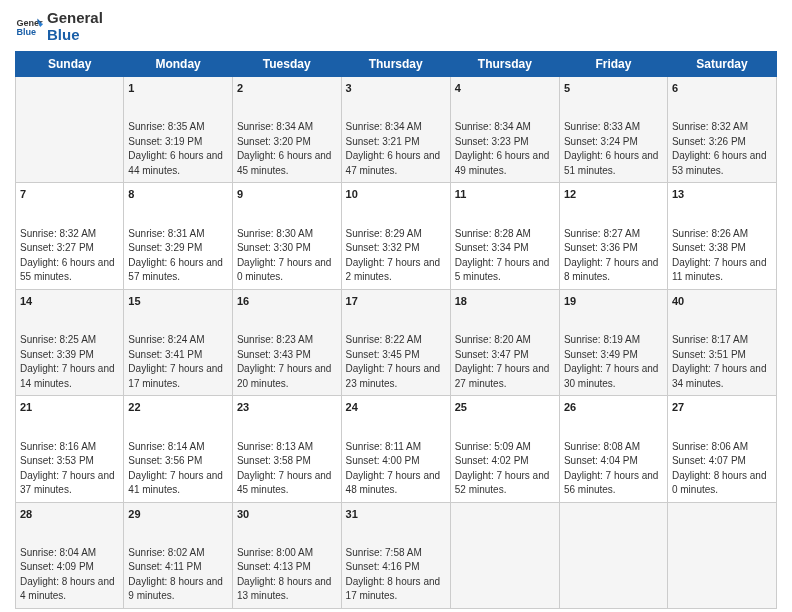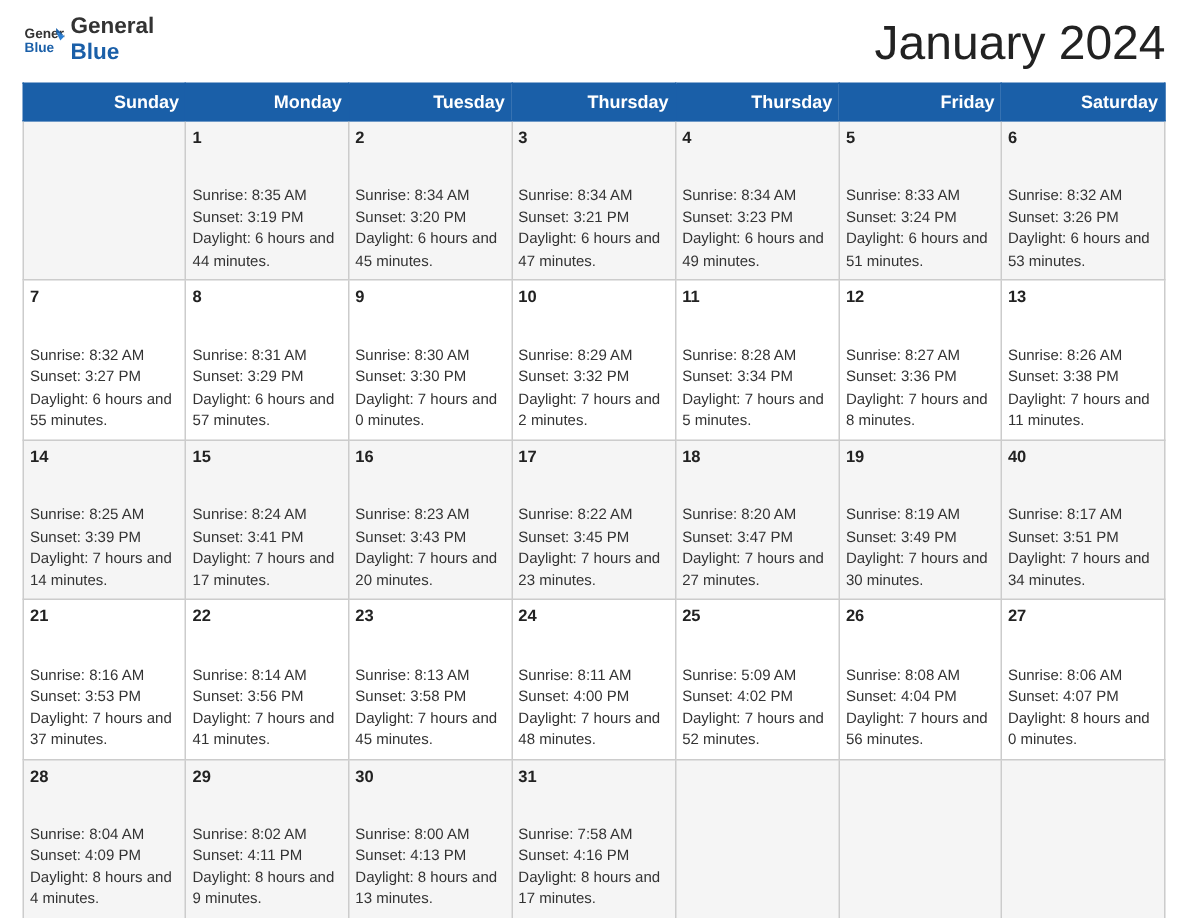--- a/index.html
+++ b/index.html
@@ -46,21 +46,21 @@
       border-collapse: collapse;
       font-size: 10.5px;
     }
     thead tr th {
       background-color: #1a5fa8;
       color: #fff;
       padding: 5px 4px;
       font-size: 12px;
       font-weight: bold;
       border: 1px solid #1a5fa8;
-      text-align: right;
+      text-align: center;
     }
     tbody tr td {
       vertical-align: top;
       padding: 4px 4px;
       border: 1px solid #ccc;
       min-height: 80px;
       height: 90px;
       width: 113px;
       color: #222;
       line-height: 1.4;
@@ -95,21 +95,20 @@
         <text x="2" y="31" font-size="13" font-weight="bold" fill="#1a5fa8" font-family="Arial">Blue</text>
         <polygon points="32,8 40,16 32,12" fill="#1a5fa8"></polygon>
         <polygon points="32,12 40,16 36,20" fill="#2a7fd4"></polygon>
       </svg>
       <div style="display:flex;flex-direction:column;margin-left:2px;">
         <span style="font-size:15px;font-weight:bold;color:#333;line-height:1.1;">General</span>
         <span style="font-size:15px;font-weight:bold;color:#1a5fa8;line-height:1.1;">Blue</span>
       </div>
     </div>
     <div class="title-block">
-      <div class="month-title">January 2024</div>
     </div>
   </div>
 
   <table>
     <thead>
       <tr>
       <th>Sunday</th>
           <th>Monday</th>
           <th>Tuesday</th>
           <th>Thursday</th>

